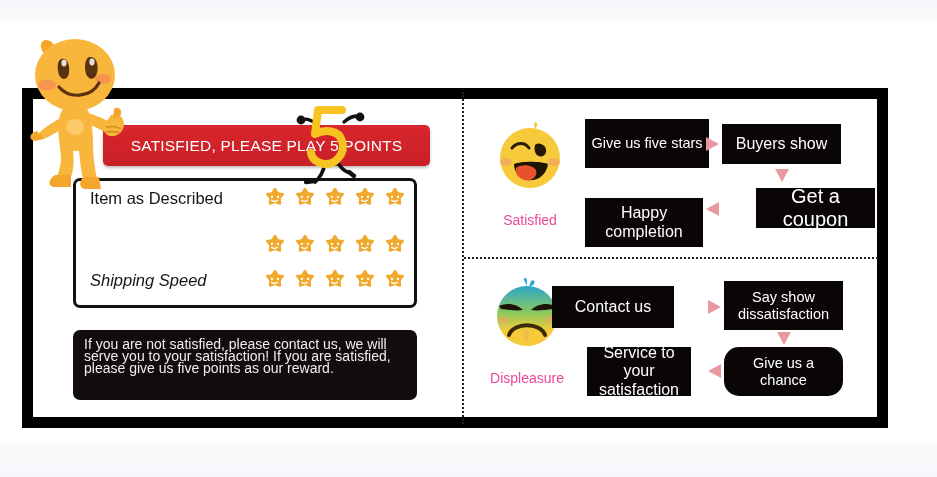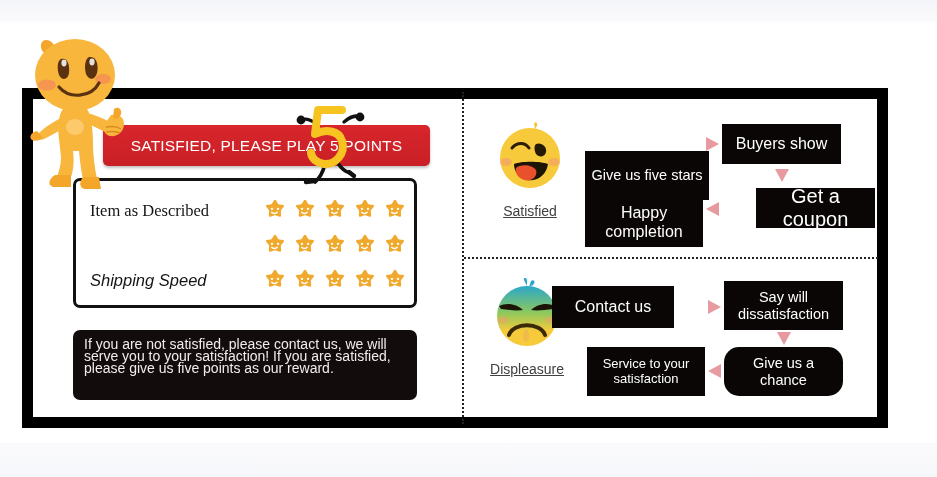--- a/index.html
+++ b/index.html
@@ -106,21 +106,21 @@
     z-index: 3;
   }
   .rating-row {
     position: absolute;
     left: 14px;
     width: 316px;
     height: 33px;
     display: flex;
     align-items: center;
   }
-  .rating-row:nth-of-type(1) { top: 13px; font-family: Liberation Serif, serif; }
+  .rating-row:nth-of-type(1) { top: 1px; }
   .rating-row:nth-of-type(2) { top: 48px; }
   .rating-row:nth-of-type(3) { top: 83px; font-style: italic; }
   .rating-label {
     font-size: 16.5px;
     color: #151515;
     white-space: nowrap;
   }
   .rating-stars {
     position: absolute;
     left: 172px;
@@ -154,51 +154,50 @@
   
   .emoji-block {
     position: absolute;
     width: 92px;
     text-align: center;
   }
   .emoji-block.satisfied { left: 484px; top: 120px; }
   .emoji-block.displeasure { left: 481px; top: 278px; }
   .emoji-svg { width: 72px; height: 72px; display: block; margin: 0 auto; }
   .emoji-caption {
-    margin-top: 11px;
+    margin-top: 20px;
     font-size: 14px;
-    color: #404040;
+    color: #ec4899;
     white-space: nowrap;
-    text-decoration: underline;
   }
 
   .flowbox {
     position: absolute;
     background: #0b0606;
     color: #ffffff;
     display: flex;
     align-items: center;
     justify-content: center;
     text-align: center;
     box-sizing: border-box;
     padding: 2px 6px;
     line-height: 1.15;
   }
 
   
-  .fb-s1 { left: 585px; top: 119px; width: 124px; height: 49px; font-size: 14.5px; margin-top: 32px; }
+  .fb-s1 { left: 585px; top: 119px; width: 124px; height: 49px; font-size: 14.5px; }
   .fb-s2 { left: 722px; top: 124px; width: 119px; height: 40px; font-size: 16px; }
   .fb-s3 { left: 740px; top: 188px; width: 119px; height: 40px; font-size: 20px; margin-left: 16px; }
   .fb-s4 { left: 585px; top: 198px; width: 118px; height: 49px; font-size: 16px; }
 
   
   .fb-d1 { left: 552px; top: 286px; width: 122px; height: 42px; font-size: 16px; }
   .fb-d2 { left: 724px; top: 281px; width: 119px; height: 49px; font-size: 14.5px; }
   .fb-d3 { left: 724px; top: 347px; width: 119px; height: 49px; font-size: 14.5px; border-radius: 15px; }
-  .fb-d4 { left: 587px; top: 347px; width: 118px; height: 49px; font-size: 13px; }
+  .fb-d4 { left: 587px; top: 347px; width: 104px; height: 49px; font-size: 16px; }
 
   
   .arrow {
     position: absolute;
     width: 0; height: 0;
   }
   .arrow-right {
     border-top: 7px solid transparent;
     border-bottom: 7px solid transparent;
     border-left: 13px solid #e79a9f;
@@ -441,19 +440,19 @@
 <div class="flowbox fb-s1">Give us five stars</div>
 <div class="flowbox fb-s2">Buyers show</div>
 <div class="flowbox fb-s3">Get a coupon</div>
 <div class="flowbox fb-s4">Happy completion</div>
 
 <div class="arrow arrow-right ar-s1"></div>
 <div class="arrow arrow-down ar-s2"></div>
 <div class="arrow arrow-left ar-s3"></div>
 
 <div class="flowbox fb-d1">Contact us</div>
-<div class="flowbox fb-d2">Say will dissatisfaction</div>
+<div class="flowbox fb-d2">Say show dissatisfaction</div>
 <div class="flowbox fb-d3">Give us a chance</div>
 <div class="flowbox fb-d4">Service to your satisfaction</div>
 
 <div class="arrow arrow-right ar-d1"></div>
 <div class="arrow arrow-down ar-d2"></div>
 <div class="arrow arrow-left ar-d3"></div>
 
 </body></html>

